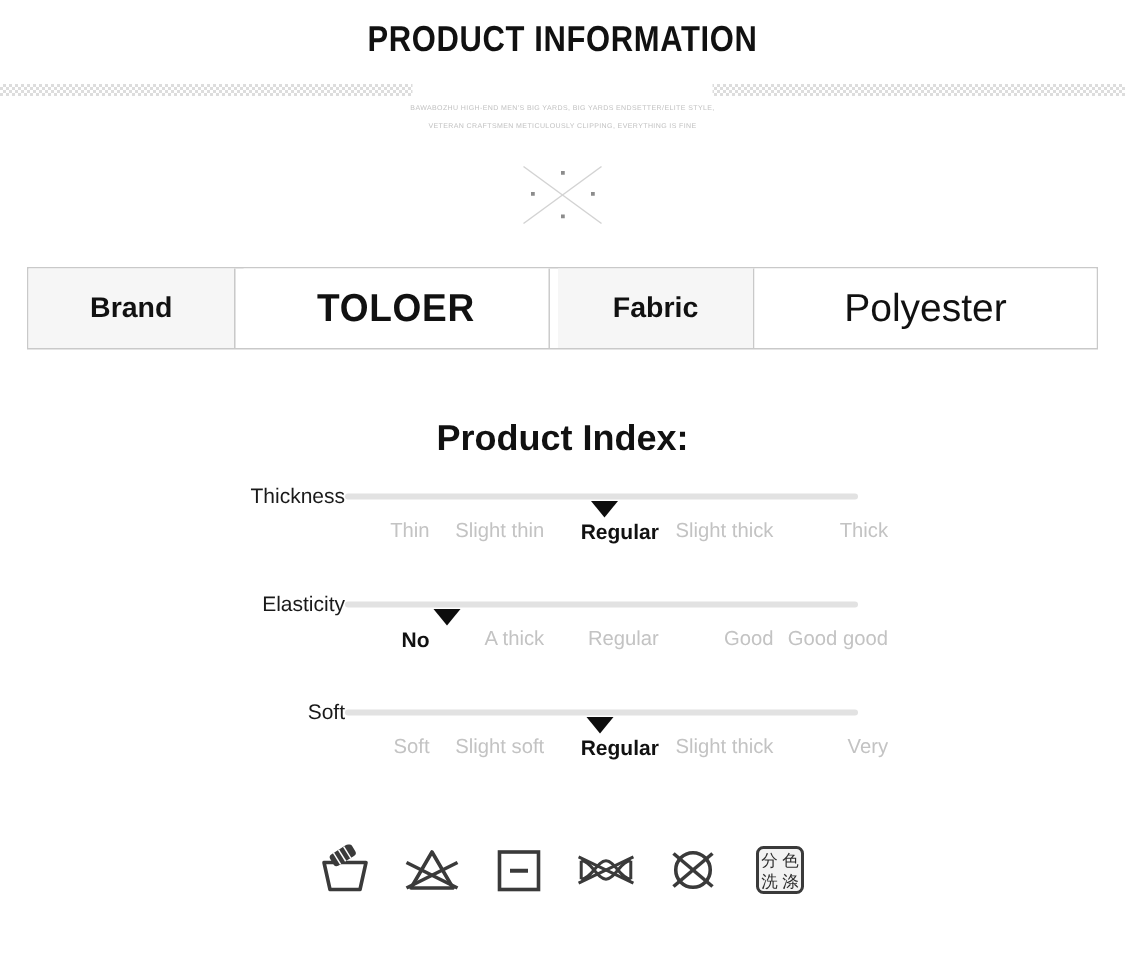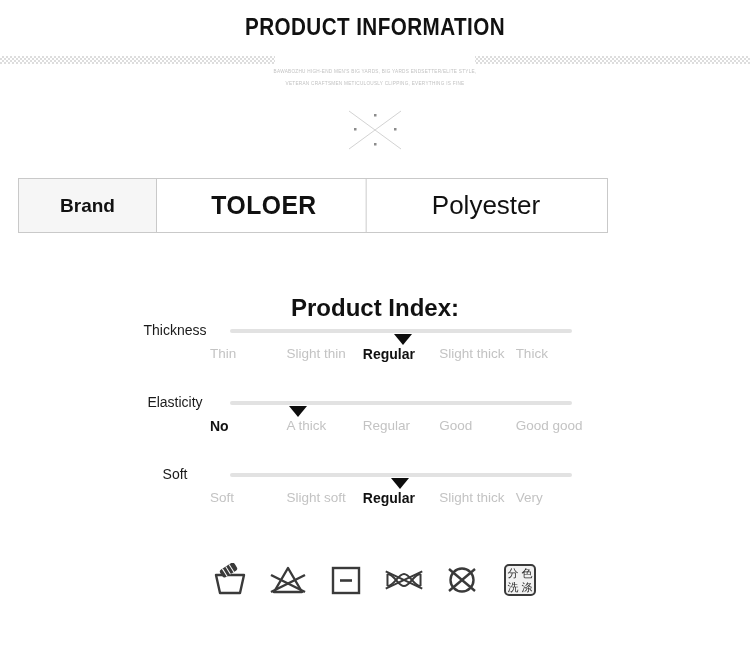--- a/index.html
+++ b/index.html
@@ -78,21 +78,21 @@
     left: 345px;
     width: 60px;
     height: 44px;
   }
 
   
   .spec-table {
     position: absolute;
     top: 178px;
     left: 18px;
-    width: 590px;
+    width: 714px;
     height: 55px;
     display: flex;
     border: 1px solid #c9c9c9;
     box-sizing: border-box;
   }
   .spec-cell {
     display: flex;
     align-items: center;
     justify-content: center;
     box-sizing: border-box;
@@ -118,21 +118,21 @@
     transform: scaleX(0.95);
   }
   .cell-w-1 { width: 138px; }
   .cell-w-2 { width: 215px; }
   .cell-w-3 { width: 131px; }
   .cell-w-4 { width: 228px; }
 
   
   .index-title {
     position: absolute;
-    top: 294px;
+    top: 279px;
     left: 0;
     width: 750px;
     text-align: center;
     font-size: 24px;
     font-weight: bold;
     color: #111111;
   }
 
   .index-rows {
     position: absolute;
@@ -142,21 +142,21 @@
   }
   .index-row {
     position: relative;
     height: 72px;
   }
   .row-label {
     position: absolute;
     left: 120px;
     top: 4px;
     width: 110px;
-    text-align: center;
+    text-align: right;
     font-size: 14px;
     color: #1a1a1a;
     white-space: nowrap;
   }
   .row-track {
     position: absolute;
     left: 230px;
     top: 11px;
     width: 342px;
     height: 4px;
@@ -175,21 +175,21 @@
   }
   .row-scale {
     position: absolute;
     left: 210px;
     top: 28px;
     width: 382px;
     display: flex;
   }
   .scale-item {
     flex: 1;
-    text-align: left;
+    text-align: right;
     font-size: 13.5px;
     color: #c3c3c3;
     white-space: nowrap;
   }
   .scale-item.active {
     color: #111111;
     font-weight: bold;
     font-size: 14px;
   }
 
@@ -252,20 +252,21 @@
     <rect x="29" y="6" width="2.5" height="2.5" fill="#8c8c8c"></rect>
     <rect x="29" y="35" width="2.5" height="2.5" fill="#8c8c8c"></rect>
     <rect x="9" y="20" width="2.5" height="2.5" fill="#8c8c8c"></rect>
     <rect x="49" y="20" width="2.5" height="2.5" fill="#8c8c8c"></rect>
   </svg>
 </div>
 
 <div class="spec-table">
   <div class="spec-cell label cell-w-1">Brand</div>
   <div class="spec-cell value brand cell-w-2">TOLOER</div>
+  <div class="spec-cell label cell-w-3">Fabric</div>
   <div class="spec-cell value cell-w-4">Polyester</div>
 </div>
 
 <div class="index-title">Product Index:</div>
 
 <div class="index-rows">
 
   <div class="index-row">
     <div class="row-label">Thickness</div>
     <div class="row-track">

